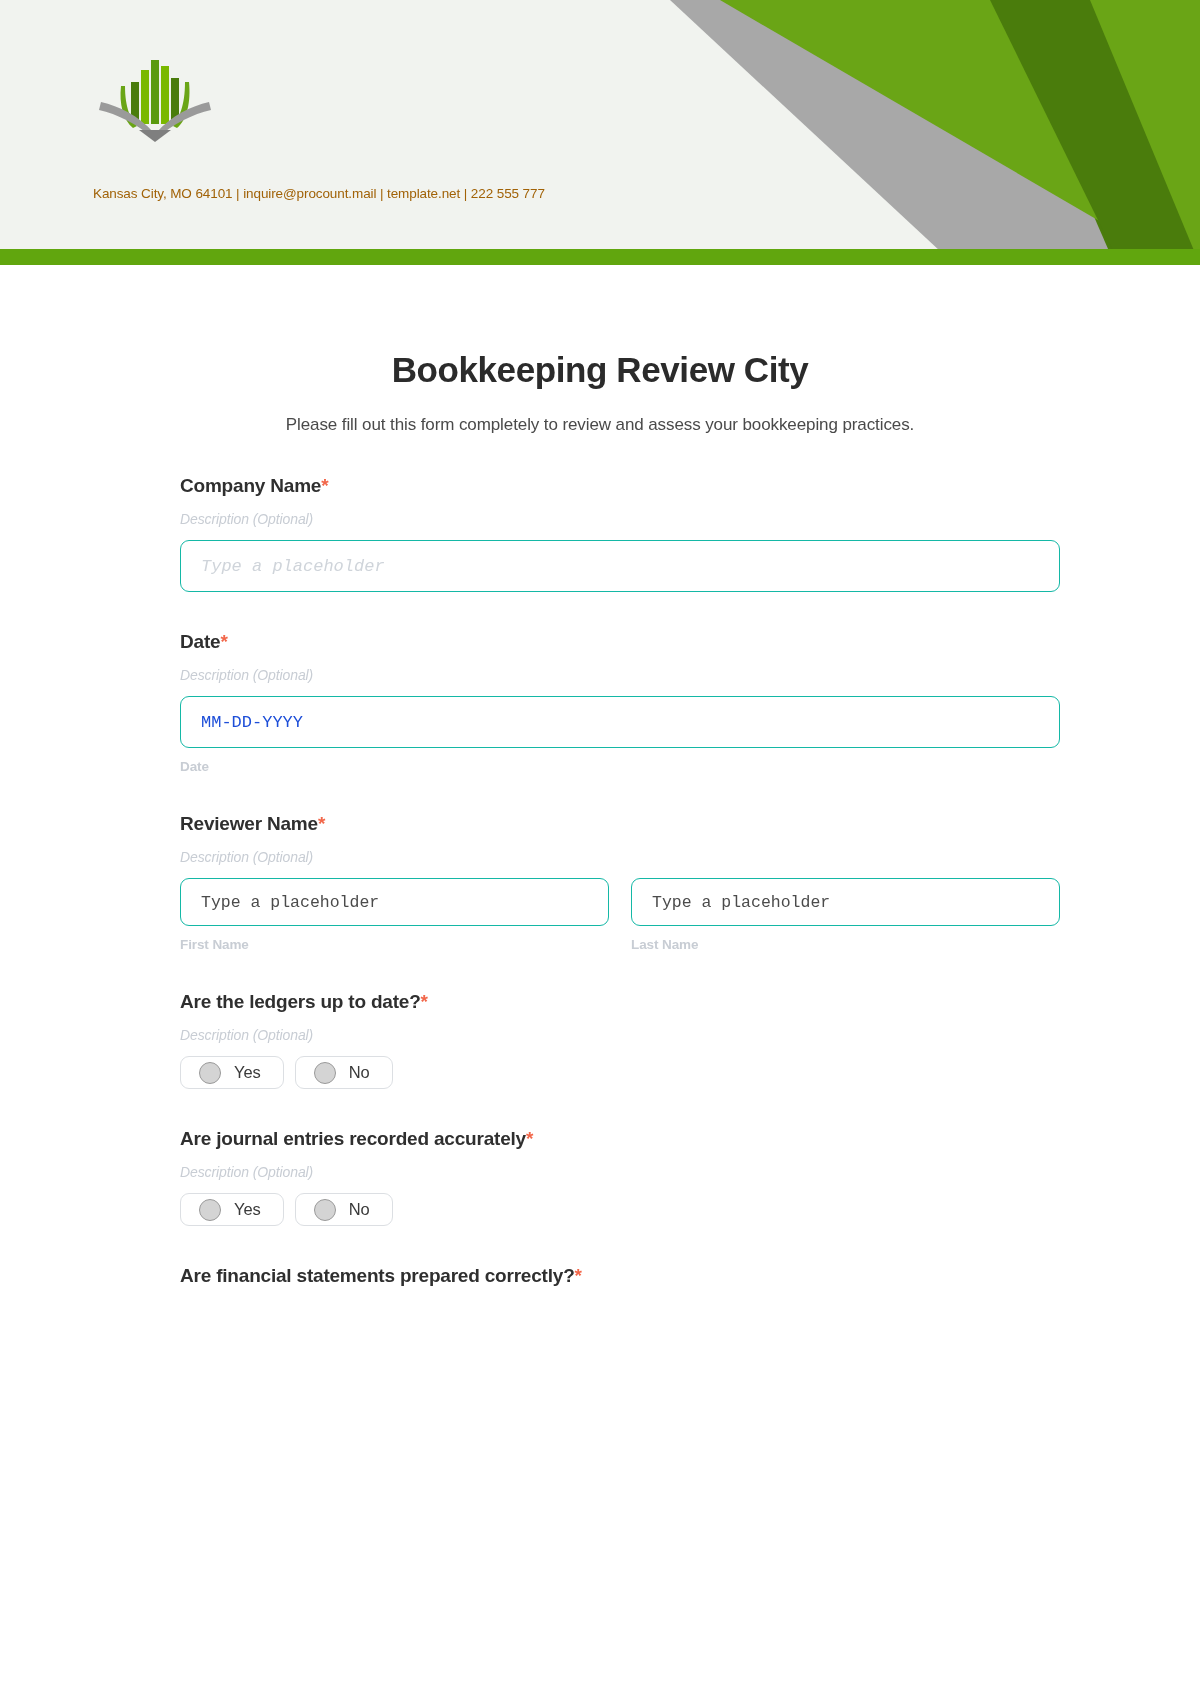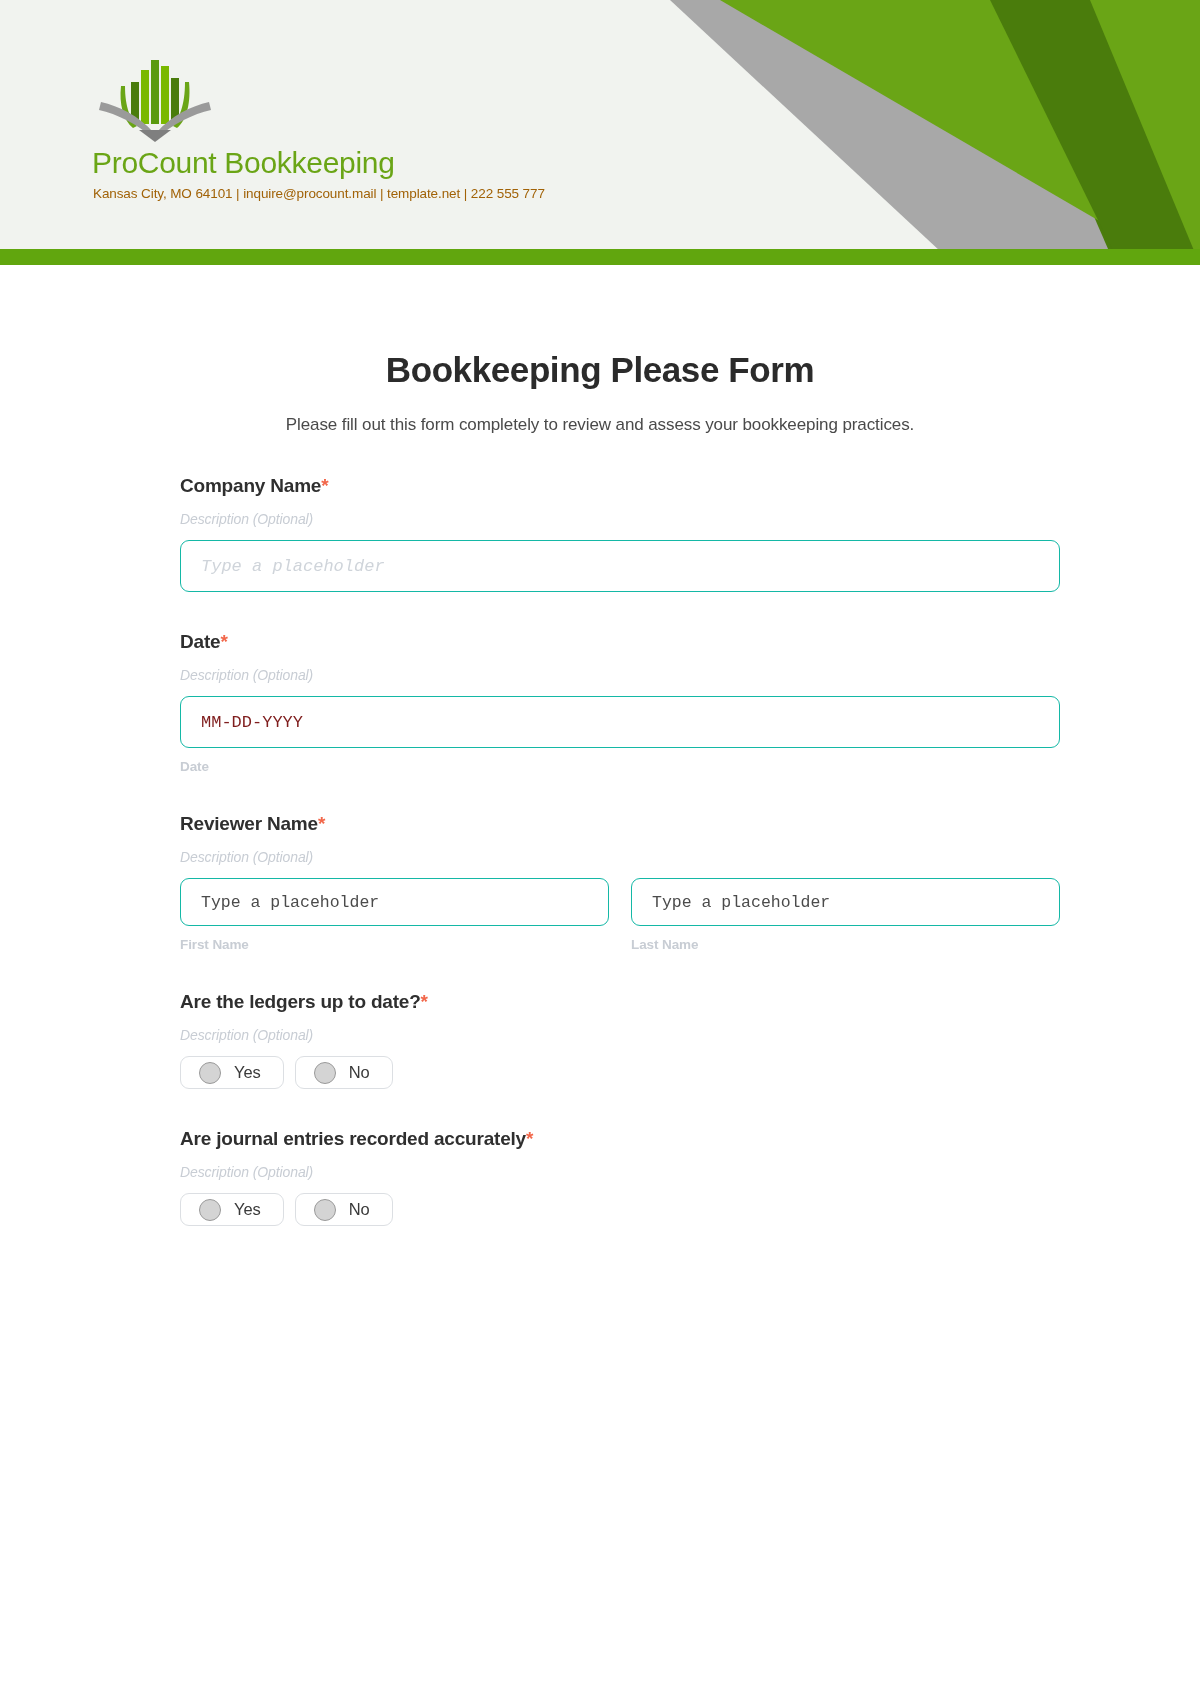--- a/index.html
+++ b/index.html
@@ -129,21 +129,21 @@
     font-size: 17px;
     padding: 0 20px;
     color: #3a3a3a;
     outline: none;
     display: block;
   }
   .text-input::placeholder {
     color: #cfd4da;
     font-style: italic;
   }
-  .text-input.filled { color: #7f1d1d; font-style: normal; }
+  .text-input.filled { color: #1d4ed8; font-style: normal; }
 
   .sub-label {
     font-size: 13.5px;
     font-weight: bold;
     color: #c8cdd4;
     letter-spacing: -0.1px;
     margin-top: 11px;
     display: block;
   }
 
@@ -224,29 +224,28 @@
     <rect x="76" y="26" width="8" height="46" fill="#4a7c0c"></rect>
 
     <path d="M30 34 C30 56 36 68 42 74 L38 76 C28 68 24 52 26 34 Z" fill="#6aa516"></path>
     <path d="M90 30 C90 54 84 66 78 74 L82 76 C92 68 96 50 94 30 Z" fill="#6aa516"></path>
 
     <path d="M6 50 C24 54 44 64 58 80 L58 86 C42 72 22 62 4 58 Z" fill="#9a9a9a"></path>
     <path d="M114 50 C96 54 76 64 62 80 L62 86 C78 72 98 62 116 58 Z" fill="#9a9a9a"></path>
     <path d="M44 78 L76 78 L60 90 Z" fill="#7f7f7f"></path>
   </svg>
 
-  <div class="brand-name">ProCount Bookkeeping</div>
   <div class="brand-contact">Kansas City, MO 64101 | inquire@procount.mail | template.net | 222 555 777</div>
 
   <div class="banner-bottom-bar"></div>
 </div>
 
 <div class="sheet">
 
-  <div class="form-title">Bookkeeping Please Form</div>
+  <div class="form-title">Bookkeeping Review City</div>
   <div class="form-subtitle">Please fill out this form completely to review and assess your bookkeeping practices.</div>
 
   <div class="fields">
 
     <div class="field-block">
       <label class="field-label">
         <span>Company Name</span><span class="req-star">*</span>
       </label>
       <span class="field-desc">Description (Optional)</span>
       <input class="text-input" type="text" placeholder="Type a placeholder" style="">
@@ -305,15 +304,20 @@
           <span class="radio-dot"></span>
           <span class="radio-text">Yes</span>
         </div>
         <div class="radio-box">
           <span class="radio-dot"></span>
           <span class="radio-text">No</span>
         </div>
       </div>
     </div>
 
+    <div class="field-block">
+      <label class="field-label">
+        <span>Are financial statements prepared correctly?</span><span class="req-star">*</span>
+      </label>
+    </div>
 
   </div>
 </div>
 
 </body></html>

